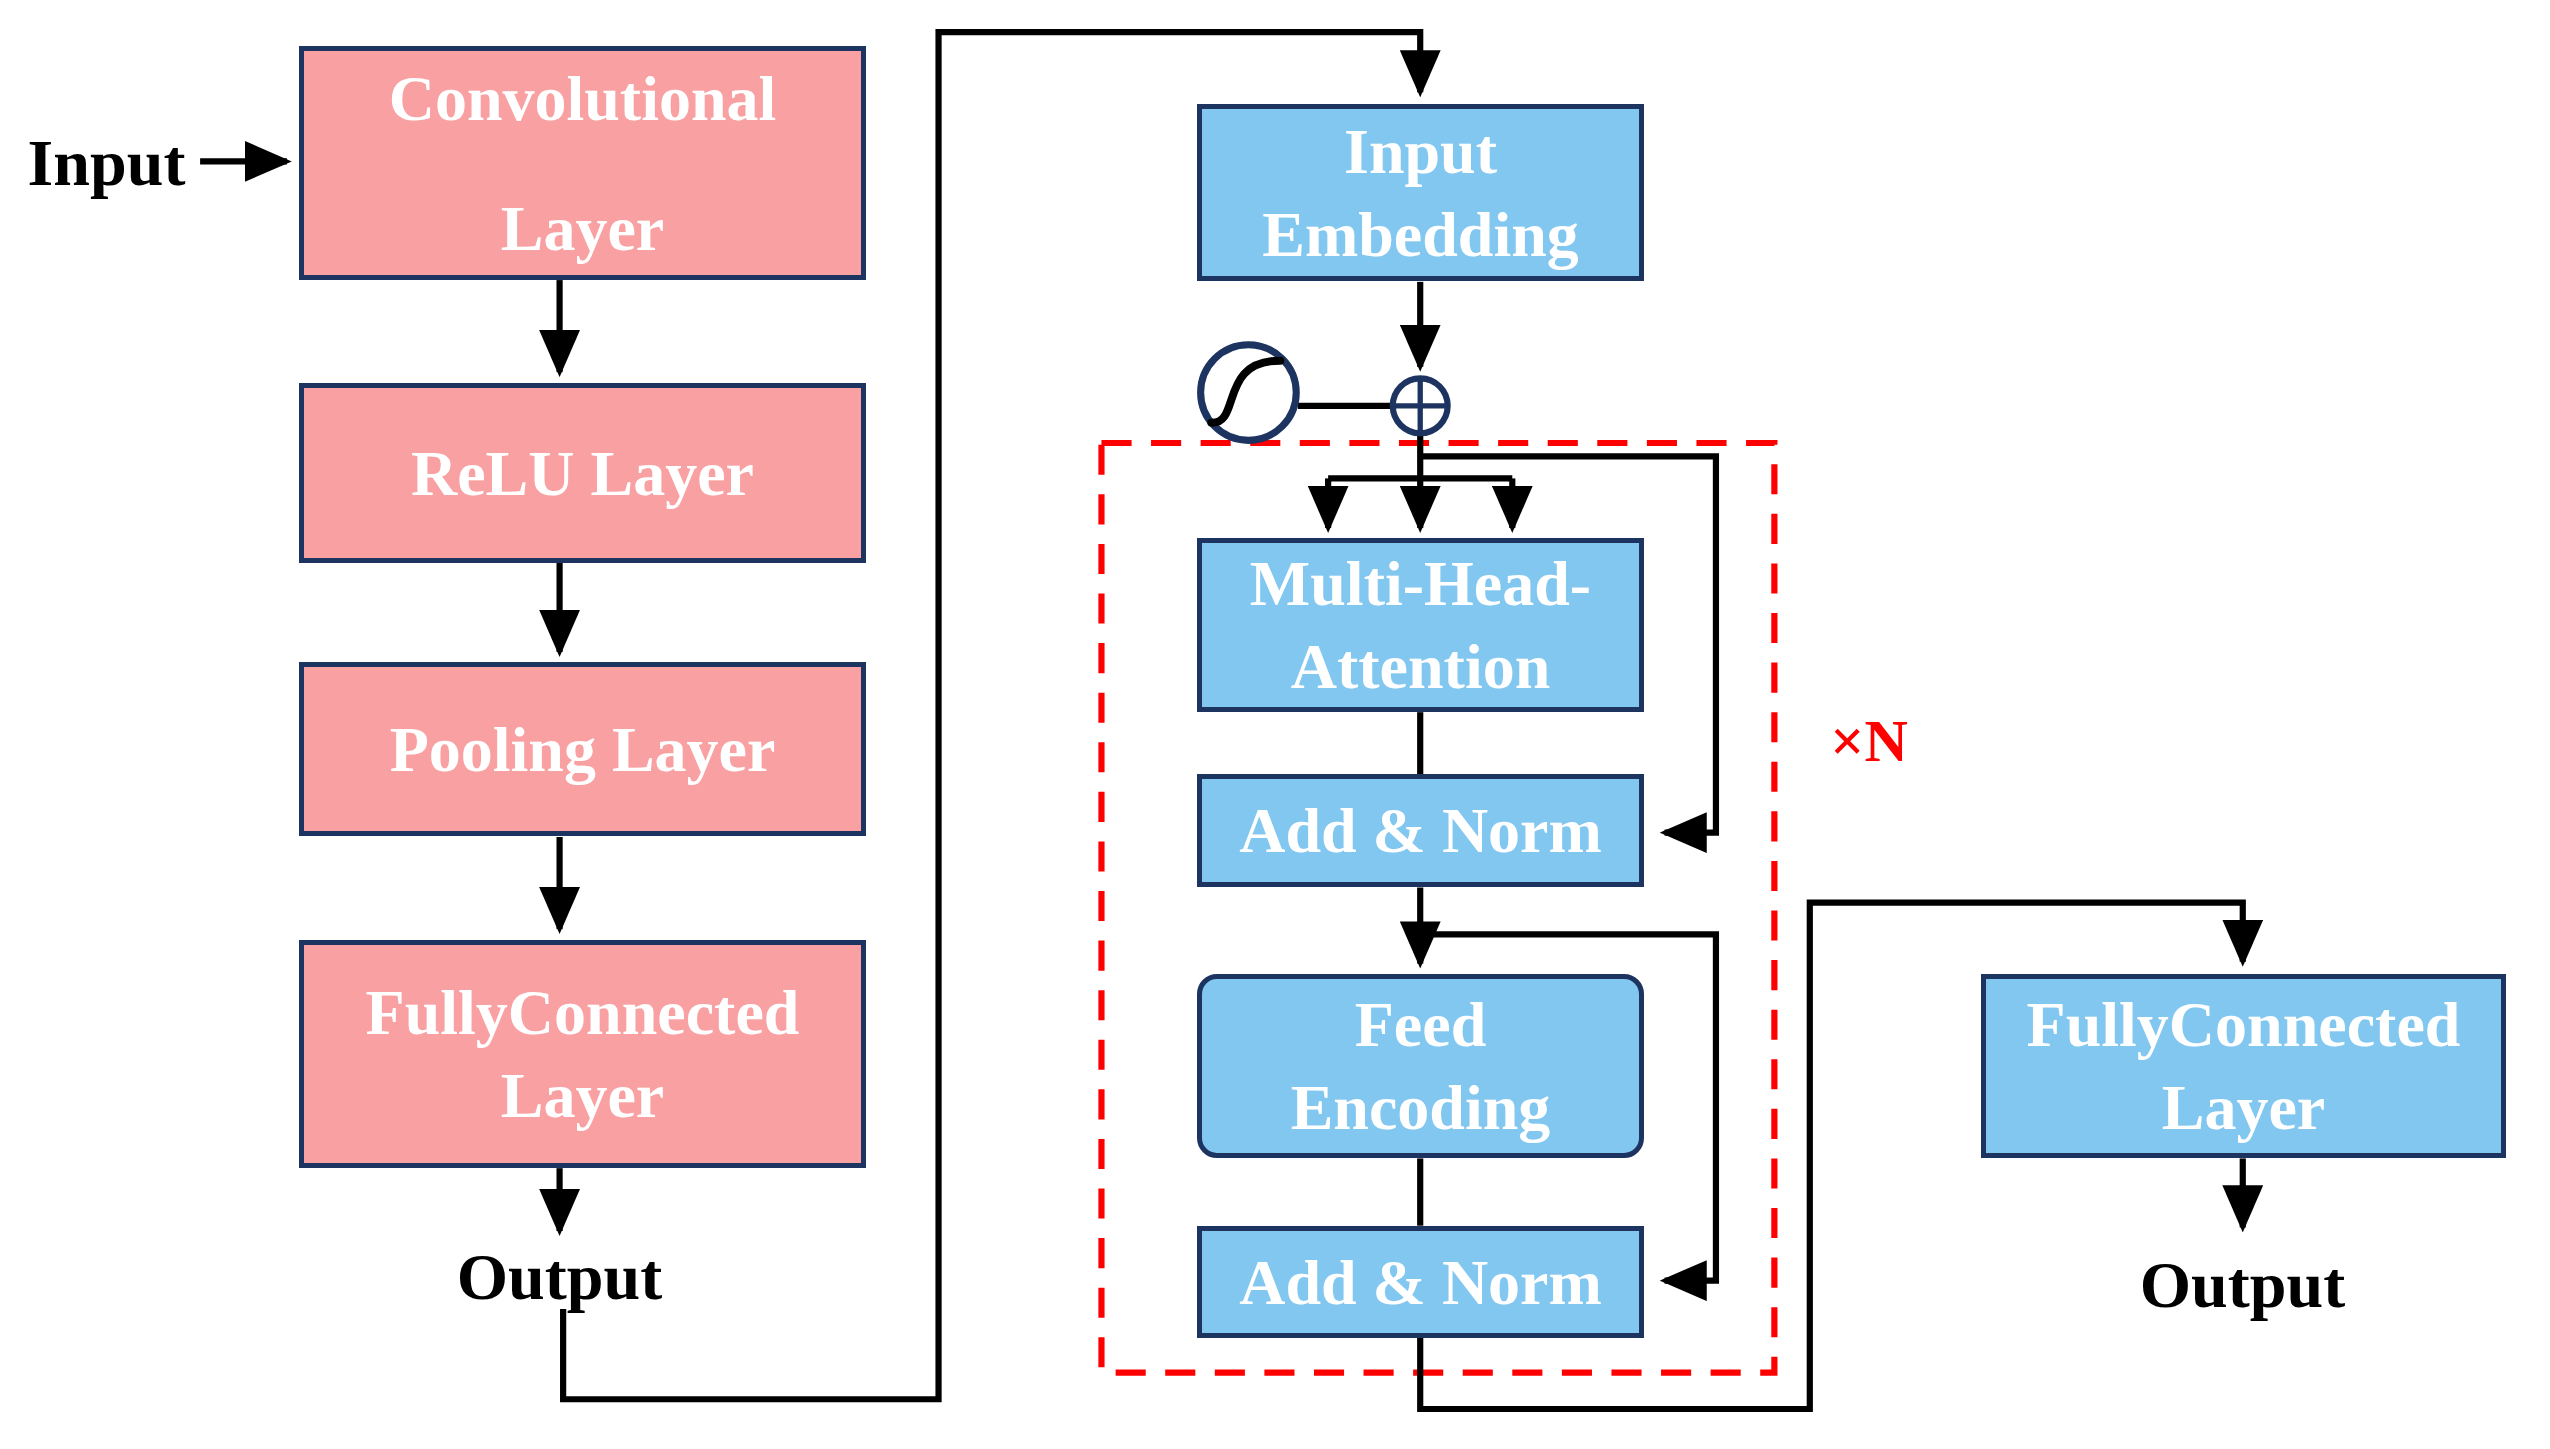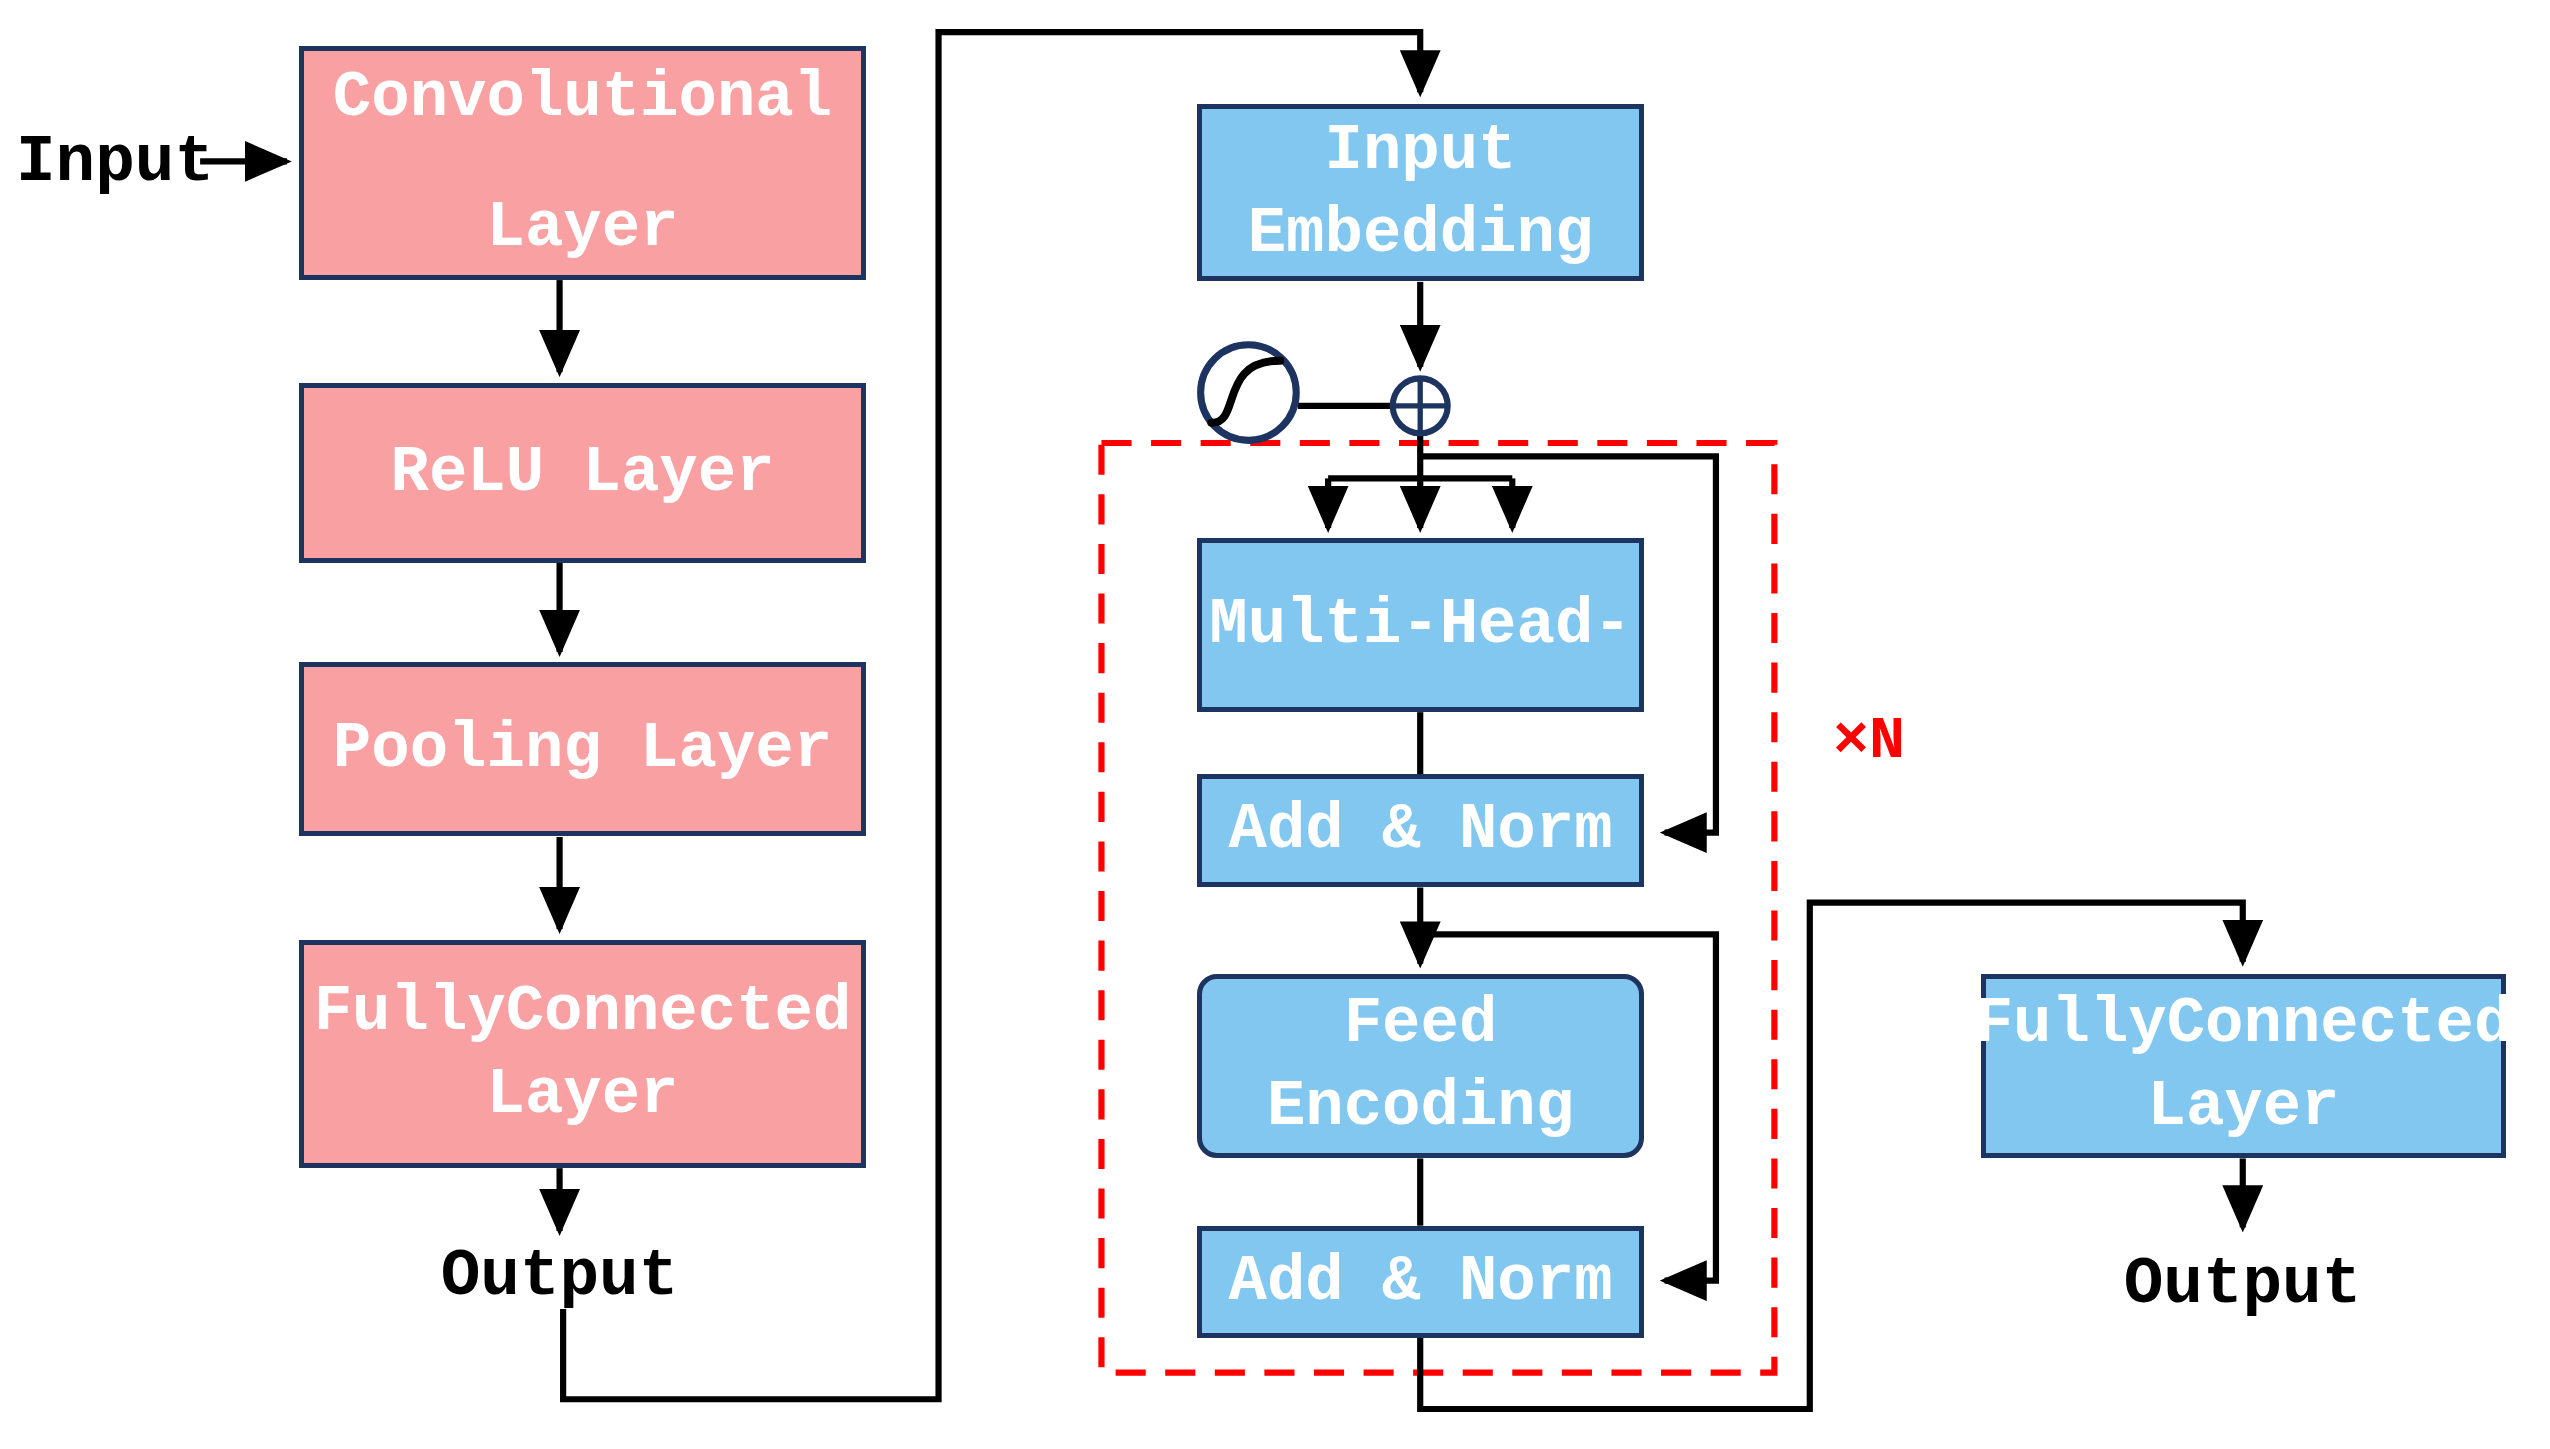--- a/index.html
+++ b/index.html
@@ -2,21 +2,21 @@
 <html style="--pink: #F8A0A2; --blue: #82C7F0; --navy: #1D3461; --red: #FF0000; --ink: #000000; --bg: #FFFFFF;font-size:14px"><head>
 <meta charset="utf-8">
 <style>
   :root{
     --pink:#F8A0A2; --blue:#82C7F0; --navy:#1D3461; --red:#FF0000;
     --ink:#000000; --bg:#FFFFFF;
   }
   html,body{margin:0;padding:0;background:var(--bg);}
   .canvas{
     position:relative; width:2550px; height:1450px; background:var(--bg);
-    font-family:Liberation Mono, monospace; overflow:hidden;
+    font-family:Liberation Serif, serif; overflow:hidden;
   }
   svg.wires{position:absolute; left:0; top:0; width:2550px; height:1450px;}
   .node{
     position:absolute; box-sizing:border-box;
     border:5.3px solid var(--navy);
     display:flex; flex-direction:column; align-items:center; justify-content:center;
     text-align:center; color:#fff; font-weight:bold; font-size:64px; line-height:83px;
   }
   .node.pink{background:var(--pink);}
   .node.blue{background:var(--blue);}
@@ -121,20 +121,21 @@
   <div class="lbl" style="left:418px; top:1242px; width:283px;">Output</div>
 
   <div class="node blue" style="left:1197px; top:104px; width:447px; height:177px;">
     <span class="l1">Input</span>
     <span class="l2">Embedding</span>
   </div>
 
 
   <div class="node blue" style="left:1197px; top:538px; width:447px; height:174px;">
     <span class="l1">Multi-Head-</span>
+    <span class="l2">Attention</span>
   </div>
 
   <div class="node blue" style="left:1197px; top:774px; width:447px; height:113px;">
     <span class="l1">Add &amp; Norm</span>
 
   </div>
 
   <div class="node blue" style="left:1197px; top:974px; width:447px; height:184px;border-radius:20px;">
     <span class="l1">Feed</span>
     <span class="l2">Encoding</span>

